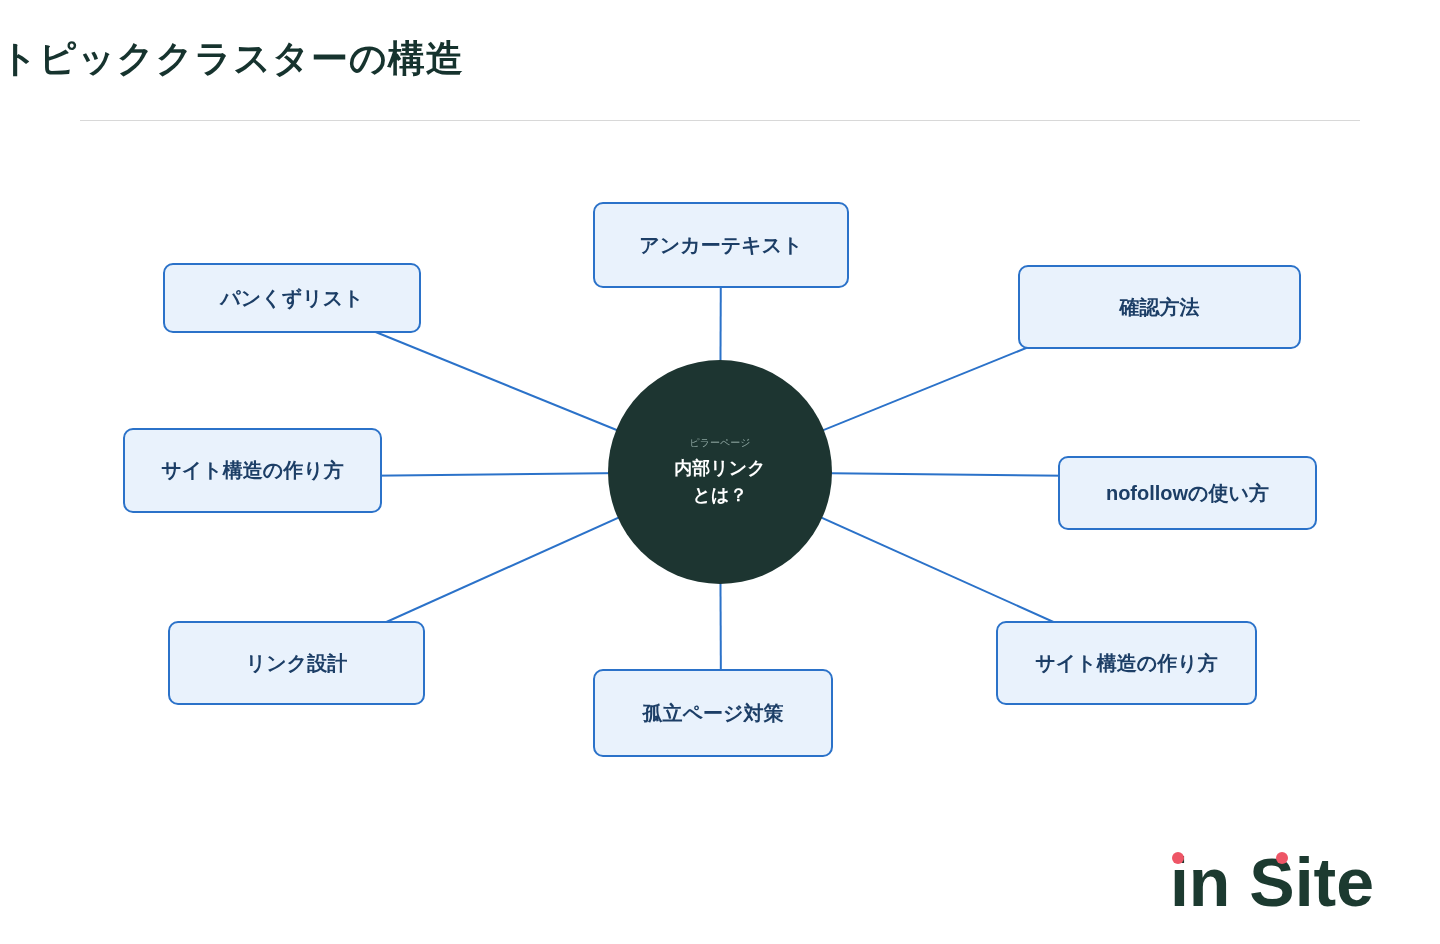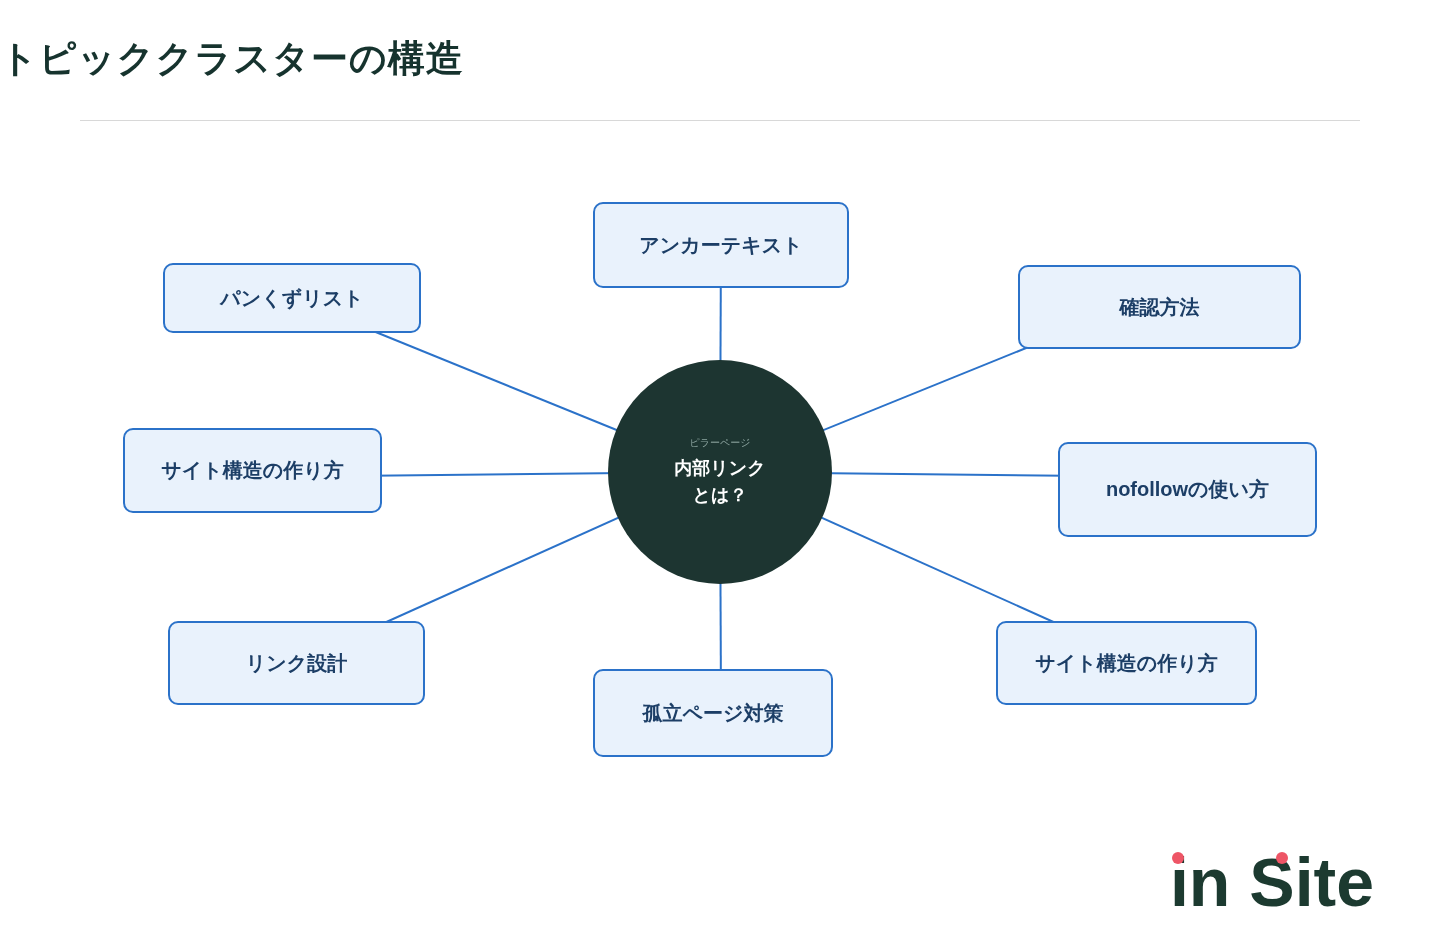--- a/index.html
+++ b/index.html
@@ -56,21 +56,21 @@
     font-size: 20px;
     font-weight: bold;
     color: #1c3e66;
     text-align: center;
     margin-top: 8px;
   }
   .n0 { left: 593px;  top: 194px; width: 256px; height: 86px; }
   .n1 { left: 163px;  top: 255px; width: 258px; height: 70px; }
   .n2 { left: 1018px; top: 257px; width: 283px; height: 84px; }
   .n3 { left: 123px;  top: 420px; width: 259px; height: 85px; }
-  .n4 { left: 1058px; top: 434px; width: 259px; height: 95px; }
+  .n4 { left: 1058px; top: 448px; width: 259px; height: 74px; }
   .n5 { left: 168px;  top: 613px; width: 257px; height: 84px; }
   .n6 { left: 996px;  top: 613px; width: 261px; height: 84px; }
   .n7 { left: 593px;  top: 661px; width: 240px; height: 88px; }
 
   .center-circle {
     position: absolute;
     left: 608px;
     top: 360px;
     width: 224px;
     height: 224px;

